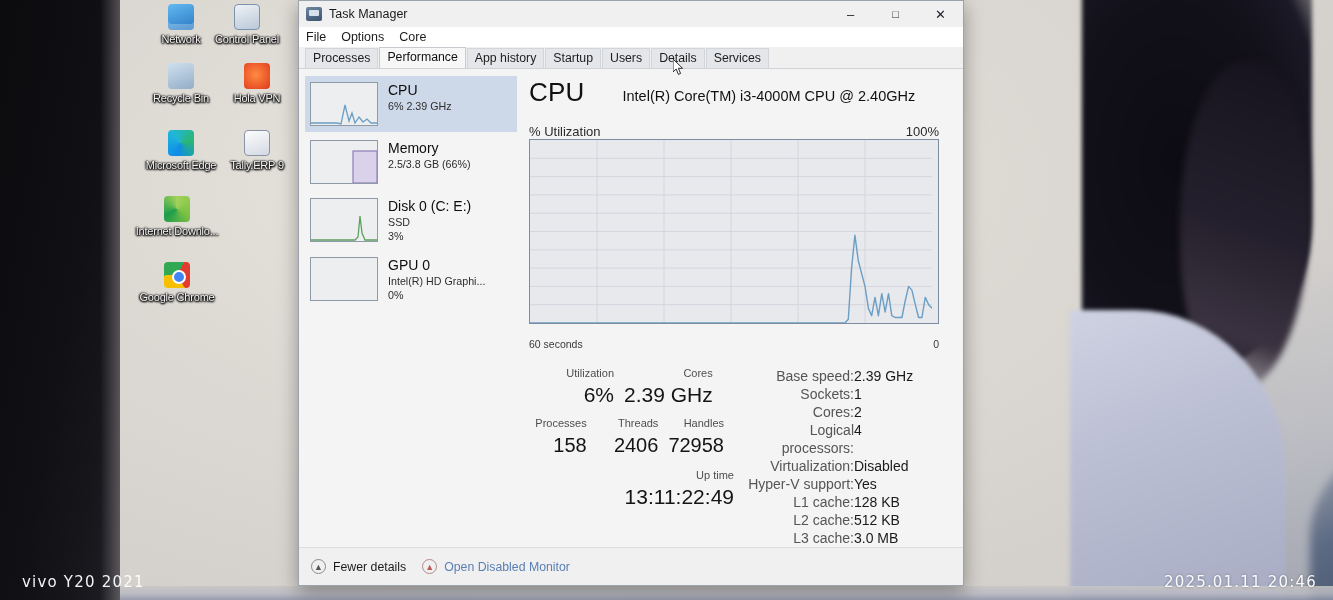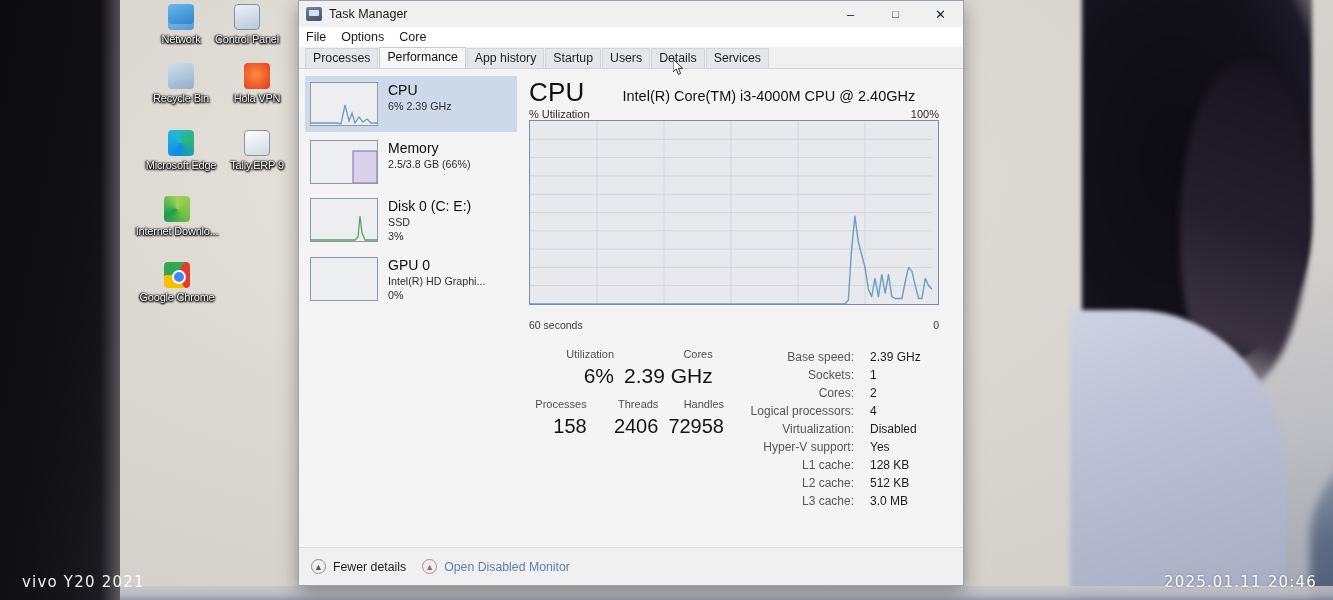--- a/index.html
+++ b/index.html
@@ -130,35 +130,35 @@
   .thumb svg { position:absolute; left:0; top:0; }
   .stext { min-width: 0; }
   .sname { font-size: 14px; color: #0d0d0d; line-height: 17px; }
   .ssub { font-size: 10.7px; color: #2e2e2e; line-height: 14px; white-space: nowrap; }
 
   
   .main { flex: 1; padding: 8px 24px 0 12px; position: relative; }
   .mhead { display: flex; align-items: baseline; }
   .mtitle { font-size: 26px; color: #111; letter-spacing: .2px; }
   .msub { font-size: 14.5px; color: #111; margin-left: 38px; }
-  .axrow { display: flex; justify-content: space-between; font-size: 11px; color: #2a2a2a;
-     margin-top: 0; }
+  .axrow { display: flex; justify-content: space-between; font-size: 13px; color: #2a2a2a;
+     margin-top: 16px; }
   .graph { height: 185px; border: 1px solid #7f8ba0; background: #e8e9ed; position: relative; }
   .graph svg { display:block; }
   .axrow2 { display:flex; justify-content: space-between; font-size: 10.5px; color: #3a3a3a; margin-top: 14px; }
 
   .stats { display: flex; margin-top: 15px; text-align: right; }
   .statsL { width: 205px; }
   .srow { display: flex; }
   .scell { margin-right: 10px; }
   .slab { font-size: 11px; color: #4e4e4e; line-height: 16px; }
   .sval { font-size: 21px; color: #141414; line-height: 28px; font-weight: 400; }
   .sval.sm { font-size: 20px; }
   .specs { margin-left: 8px; padding-top: 2px; }
-  .spec { display: flex; font-size: 12px; line-height: 18px; gap: 16px; }
+  .spec { display: flex; font-size: 14px; line-height: 18px; }
   .spec .k { width: 112px; color: #555; }
   .spec .v { color: #1a1a1a; }
 
   .footer { position:absolute; left: 0; bottom: 0; width: 100%; height: 38px;
     background: #f0f0f0; border-top: 1px solid #dcdcdc; display:flex; align-items:center;
     padding-left: 12px; gap: 16px; }
   .fbtn { display:flex; align-items:center; gap:7px; font-size: 12.3px; color:#1c1c1c; }
   .fcirc { width: 15px; height: 15px; border: 1px solid #8a8a8a; border-radius: 50%;
     display:flex; align-items:center; justify-content:center; font-size: 9px; color:#555; }
   .fcirc.res { border-color:#b08a8a; color:#b85a5a; }
@@ -341,20 +341,24 @@
               </div>
               <div class="scell" style="width:62px">
                 <div class="slab">Threads</div>
                 <div class="sval sm">2406</div>
               </div>
               <div class="scell">
                 <div class="slab">Handles</div>
                 <div class="sval sm">72958</div>
               </div>
             </div>
+            <div class="srow" style="margin-top:8px;display:block">
+              <div class="slab">Up time</div>
+              <div class="sval">13:11:22:49</div>
+            </div>
           </div>
 
           <div class="specs" id="specs">
               <div class="spec">
                 <div class="k">Base speed:</div>
                 <div class="v">2.39 GHz</div>
               </div>
               <div class="spec">
                 <div class="k">Sockets:</div>
                 <div class="v">1</div>

